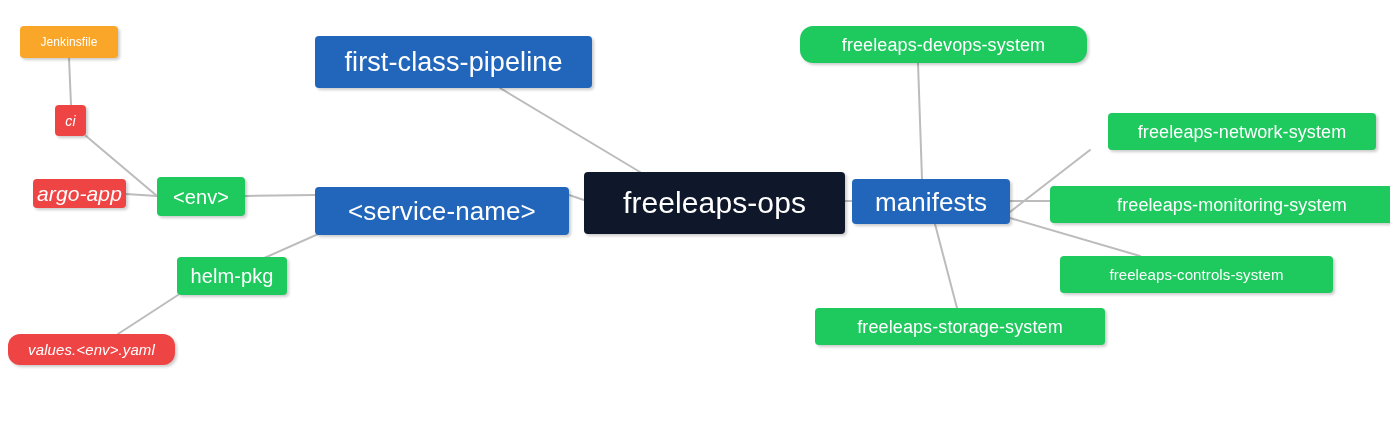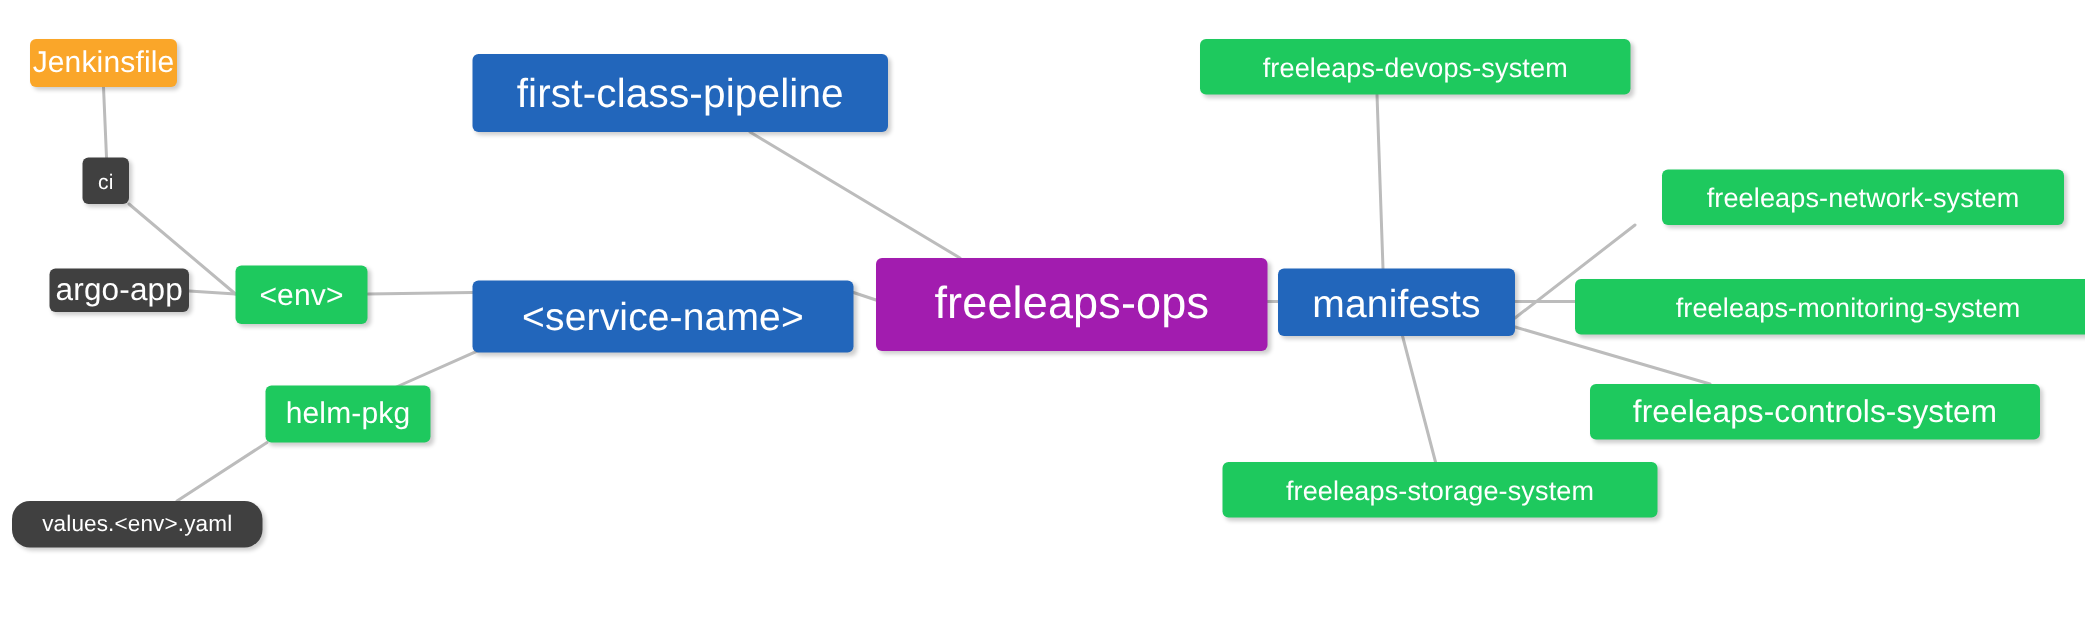--- a/index.html
+++ b/index.html
@@ -29,25 +29,25 @@
     display: flex;
     align-items: center;
     justify-content: center;
     border-radius: 4px;
     color: #ffffff;
     white-space: nowrap;
     box-shadow: 2px 2px 3px rgba(0,0,0,0.20);
     line-height: 1;
     letter-spacing: 0.1px;
   }
-  .n-root    { background: #a21caf; }
+  .n-root    { background: #0f172a; }
   .n-blue    { background: #2266bb; }
   .n-green   { background: #1ec95e; }
   .n-orange  { background: #faa629; }
-  .n-red     { background: #404040; }
+  .n-red     { background: #ef4444; font-style: italic; }
 </style>
 </head>
 <body>
 
 <div id="canvas">
   <svg id="edge-layer" width="1390" height="421" viewBox="0 0 1390 421">
       <line x1="69" y1="58" x2="71" y2="105" stroke="#bcbcbc" stroke-width="2" stroke-linecap="round"></line>
       <line x1="86" y1="136" x2="157" y2="196" stroke="#bcbcbc" stroke-width="2" stroke-linecap="round"></line>
       <line x1="126" y1="194" x2="157" y2="196" stroke="#bcbcbc" stroke-width="2" stroke-linecap="round"></line>
       <line x1="245" y1="196" x2="315" y2="195" stroke="#bcbcbc" stroke-width="2" stroke-linecap="round"></line>
@@ -56,21 +56,21 @@
       <line x1="500" y1="88" x2="640" y2="172" stroke="#bcbcbc" stroke-width="2" stroke-linecap="round"></line>
       <line x1="569" y1="195" x2="584" y2="200" stroke="#bcbcbc" stroke-width="2" stroke-linecap="round"></line>
       <line x1="845" y1="201" x2="852" y2="201" stroke="#bcbcbc" stroke-width="2" stroke-linecap="round"></line>
       <line x1="922" y1="179" x2="918" y2="63" stroke="#bcbcbc" stroke-width="2" stroke-linecap="round"></line>
       <line x1="1010" y1="212" x2="1090" y2="150" stroke="#bcbcbc" stroke-width="2" stroke-linecap="round"></line>
       <line x1="1010" y1="201" x2="1050" y2="201" stroke="#bcbcbc" stroke-width="2" stroke-linecap="round"></line>
       <line x1="1010" y1="218" x2="1140" y2="256" stroke="#bcbcbc" stroke-width="2" stroke-linecap="round"></line>
       <line x1="935" y1="224" x2="957" y2="308" stroke="#bcbcbc" stroke-width="2" stroke-linecap="round"></line>
     </svg>
   <div id="node-layer">
-      <div class="node n-orange" style="left: 20px; top: 26px; width: 98px; height: 32px; font-size: 20px;">
+      <div class="node n-orange" style="left: 20px; top: 26px; width: 98px; height: 32px; font-size: 12px;">
         <span>Jenkinsfile</span>
       </div>
       <div class="node n-red" style="left: 55px; top: 105px; width: 31px; height: 31px; font-size: 14px;">
         <span>ci</span>
       </div>
       <div class="node n-red" style="left: 33px; top: 179px; width: 93px; height: 29px; font-size: 21px;">
         <span>argo-app</span>
       </div>
       <div class="node n-red" style="left: 8px; top: 334px; width: 167px; height: 31px; font-size: 15px; border-radius: 12px;">
         <span>values.&lt;env&gt;.yaml</span>
@@ -86,29 +86,29 @@
       </div>
       <div class="node n-blue" style="left: 315px; top: 171px; width: 254px; height: 48px; font-size: 26px; margin-top: 16px;">
         <span>&lt;service-name&gt;</span>
       </div>
       <div class="node n-root" style="left: 584px; top: 172px; width: 261px; height: 62px; font-size: 30px;">
         <span>freeleaps-ops</span>
       </div>
       <div class="node n-blue" style="left: 852px; top: 179px; width: 158px; height: 45px; font-size: 26px;">
         <span>manifests</span>
       </div>
-      <div class="node n-green" style="left: 800px; top: 26px; width: 287px; height: 37px; font-size: 18px;">
+      <div class="node n-green" style="left: 800px; top: 26px; width: 287px; height: 37px; font-size: 18px; border-radius: 13px;">
         <span>freeleaps-devops-system</span>
       </div>
       <div class="node n-green" style="left: 1108px; top: 113px; width: 268px; height: 37px; font-size: 18px;">
         <span>freeleaps-network-system</span>
       </div>
       <div class="node n-green" style="left: 1050px; top: 186px; width: 364px; height: 37px; font-size: 18px;">
         <span>freeleaps-monitoring-system</span>
       </div>
-      <div class="node n-green" style="left: 1060px; top: 256px; width: 300px; height: 37px; font-size: 21px;">
+      <div class="node n-green" style="left: 1060px; top: 256px; width: 273px; height: 37px; font-size: 15px;">
         <span>freeleaps-controls-system</span>
       </div>
       <div class="node n-green" style="left: 815px; top: 308px; width: 290px; height: 37px; font-size: 18px;">
         <span>freeleaps-storage-system</span>
       </div>
     </div>
 </div>
 
 </body></html>

